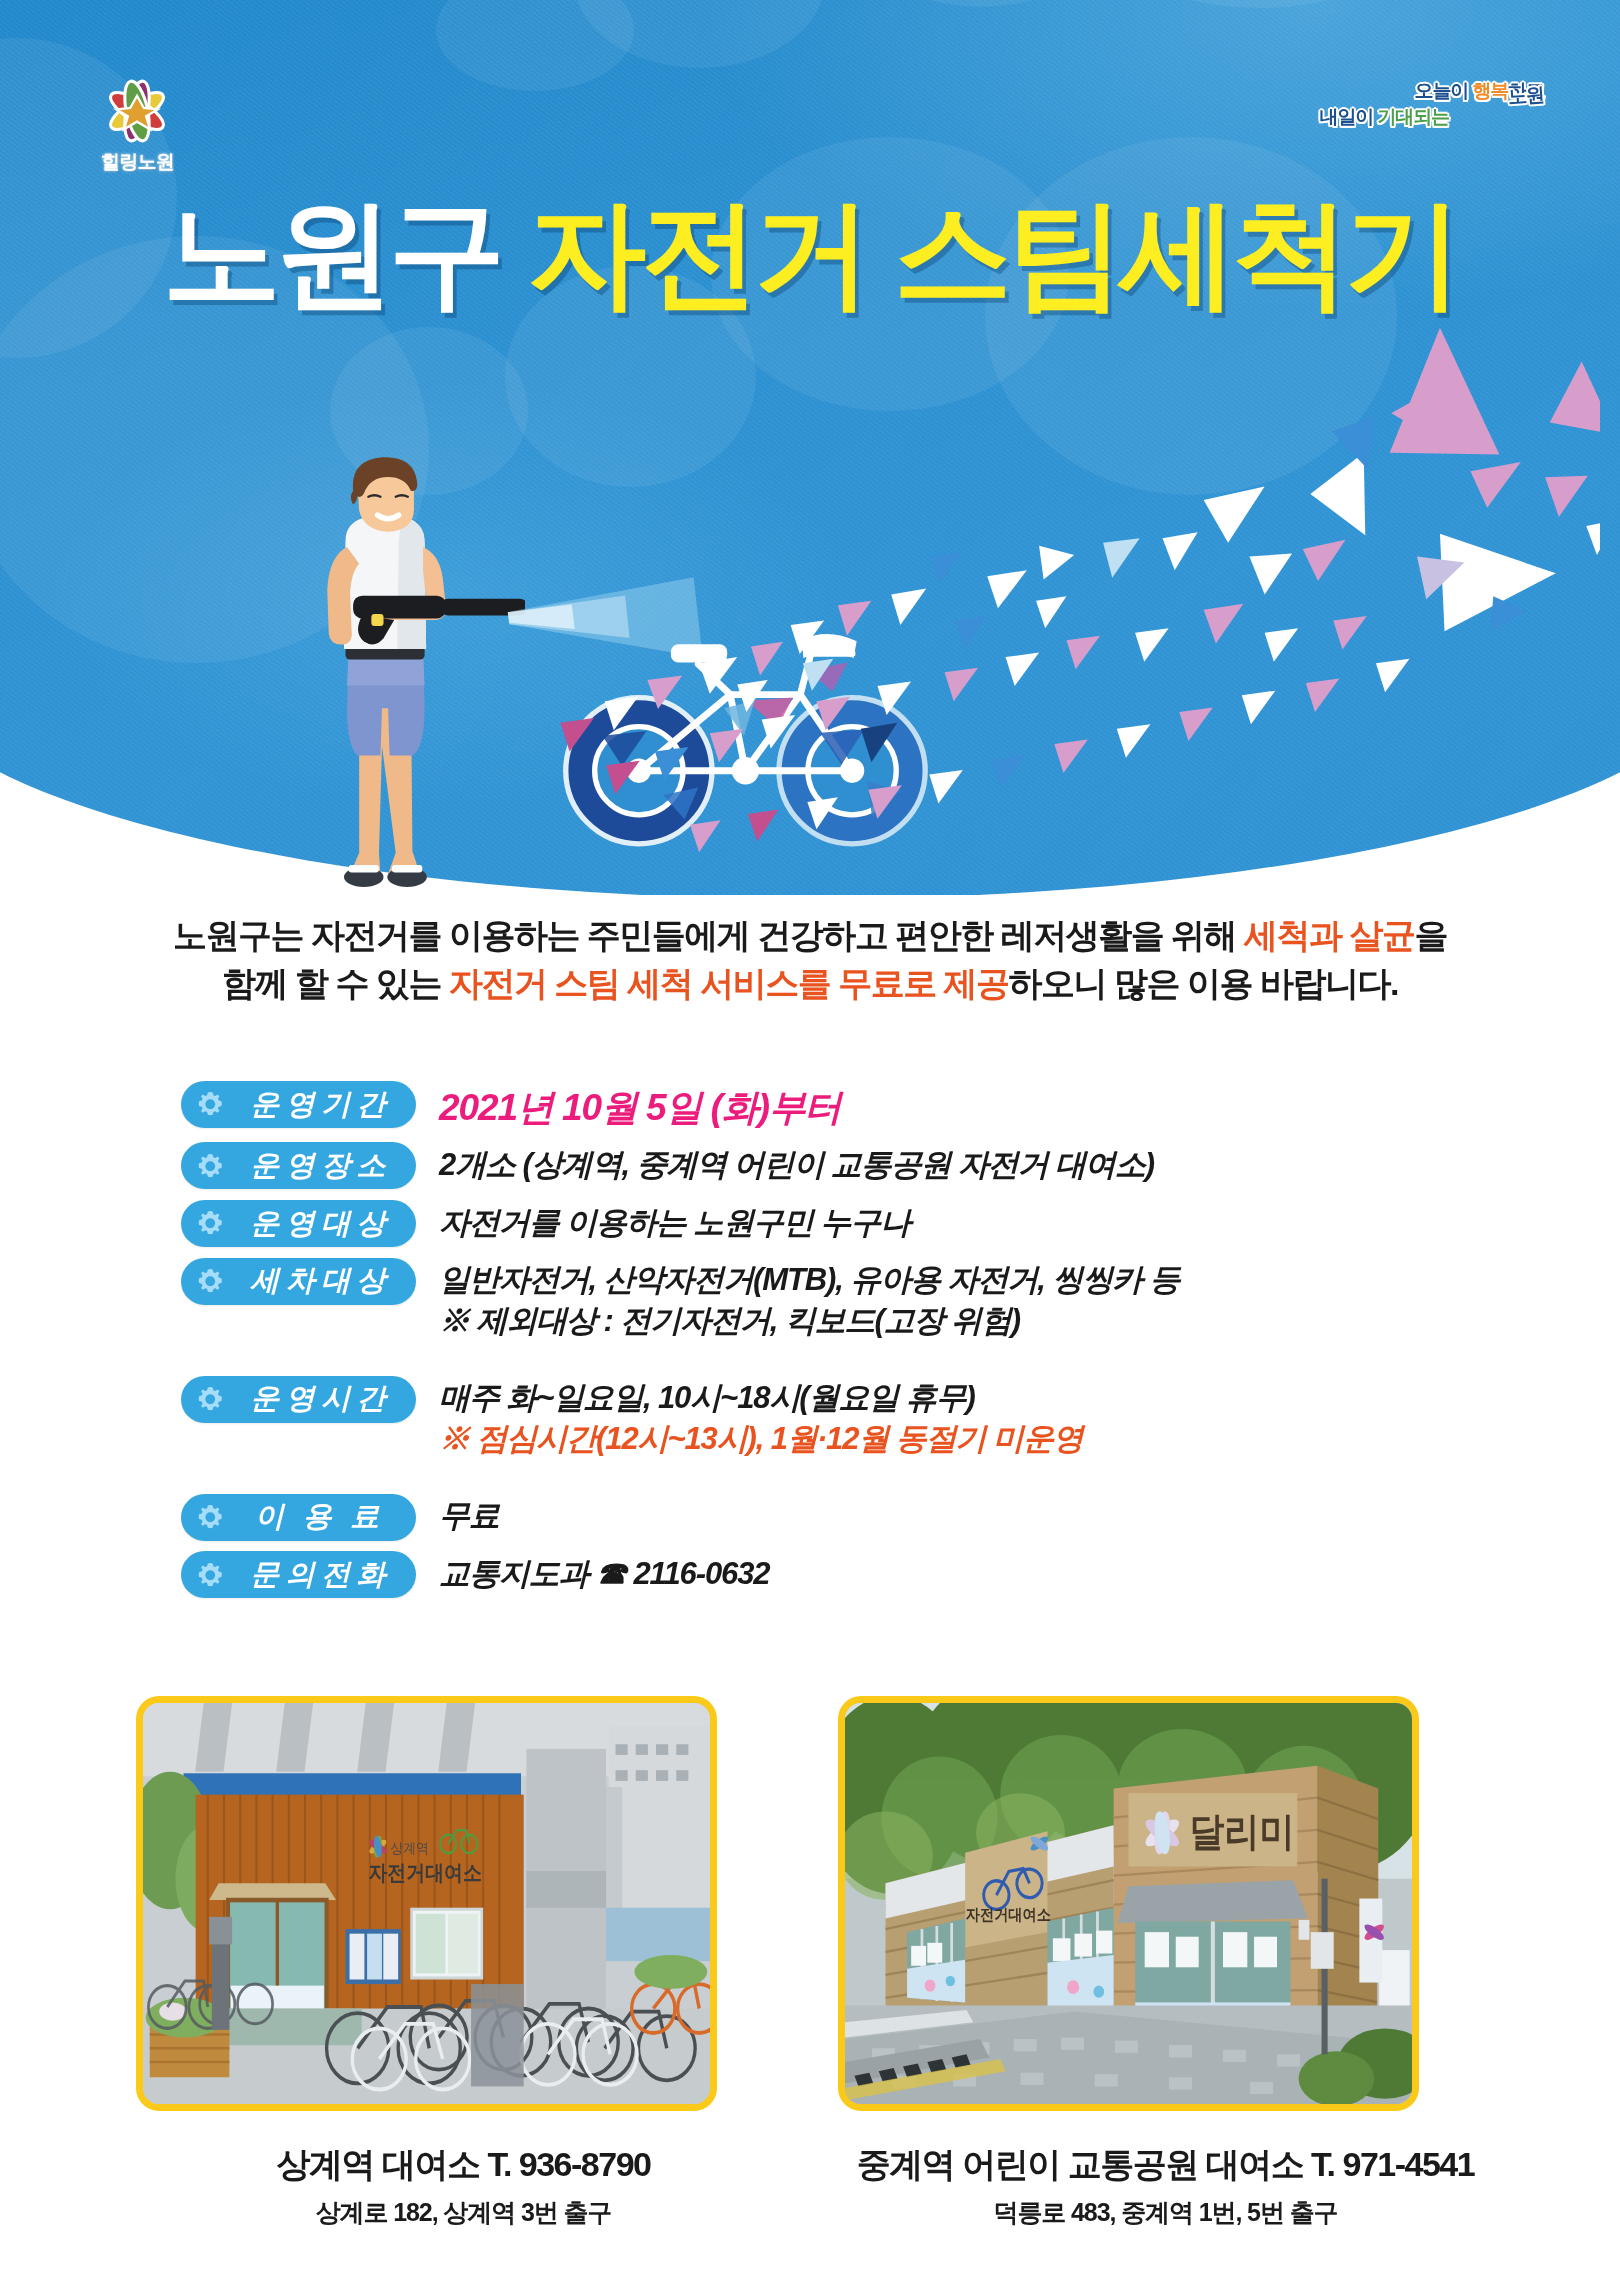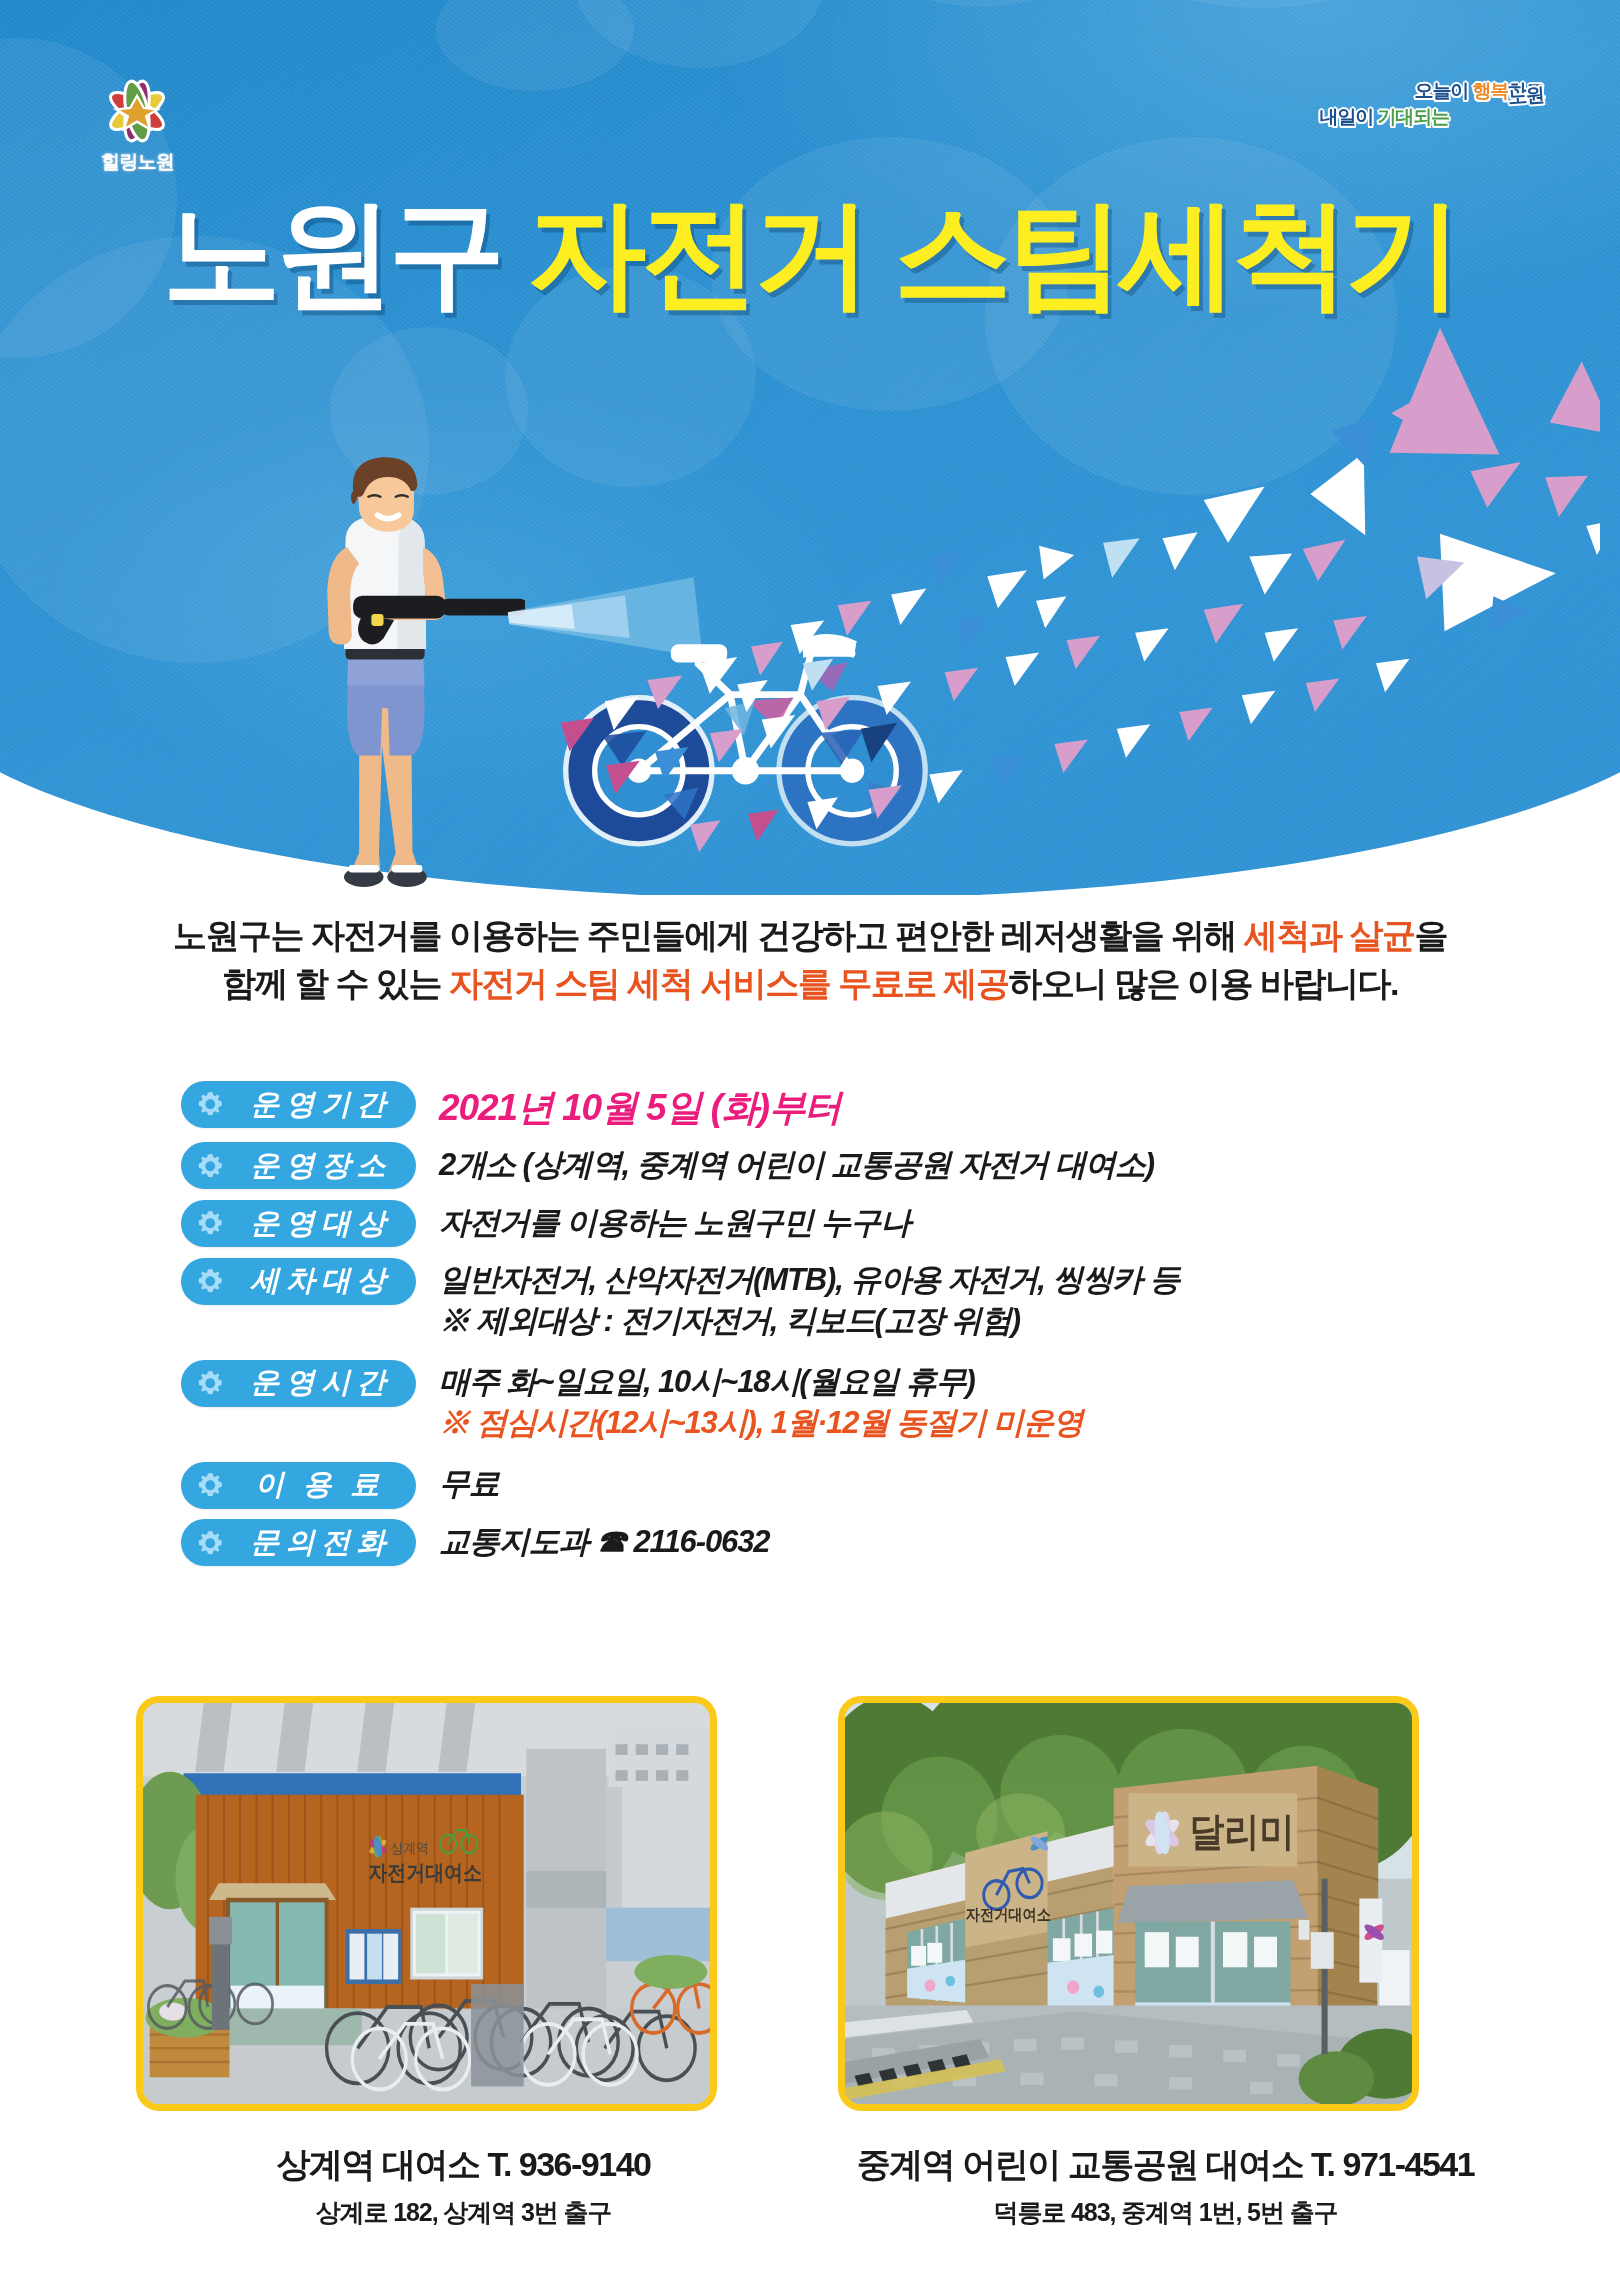--- a/index.html
+++ b/index.html
@@ -102,21 +102,21 @@
   .intro {
     position:absolute; left:0; top:911px; width:1620px;
     text-align:center; line-height:1.42;
   }
   .intro div { font-size:34px; font-weight:bold; color:#1a1a1a; letter-spacing:-1.5px; white-space:nowrap; }
   .intro em { font-style:normal; color:#e8531f; }
 
   
   .info { position:absolute; left:181px; top:1081px; width:1296px;font-style:italic; }
   .row { display:flex; align-items:flex-start; margin-bottom:10.7px; }
-  .row.gap-top { margin-top:18px; }
+  .row.gap-top { margin-top:34px; }
   .pill {
     flex:0 0 auto; width:235px; height:47px; border-radius:23.6px;
     background:#34a6e0; display:flex; align-items:center; padding-left:13.7px;
     box-shadow:0 1.5px 0 rgba(0,0,0,.05);
   }
   .gear { flex:0 0 auto; width:30.5px; height:30.5px; margin-right:4.6px; }
   .pill-label {
     color:#ffffff; font-size:29px; font-weight:bold; letter-spacing:-0.8px;
     flex:1; text-align:center; padding-right:10.7px; white-space:nowrap;
   }
@@ -711,20 +711,20 @@
       <ellipse cx="728" cy="492" rx="56" ry="36" fill="#5e8b40"></ellipse>
 
       <rect x="706" y="230" width="9" height="230" fill="#586064"></rect>
       <rect x="690" y="300" width="34" height="48" fill="#e2e6e8"></rect>
     </svg>
   </div>
 
 </div>
 
 <div class="cap left">
-  <div class="c-main">상계역 대여소  T. 936-9140</div>
+  <div class="c-main">상계역 대여소  T. 936-8790</div>
   <div class="c-sub">상계로 182, 상계역 3번 출구</div>
 </div>
 <div class="cap right">
   <div class="c-main">중계역 어린이 교통공원 대여소  T. 971-4541</div>
   <div class="c-sub">덕릉로 483, 중계역 1번, 5번 출구</div>
 </div>
 
 
 </body></html>

